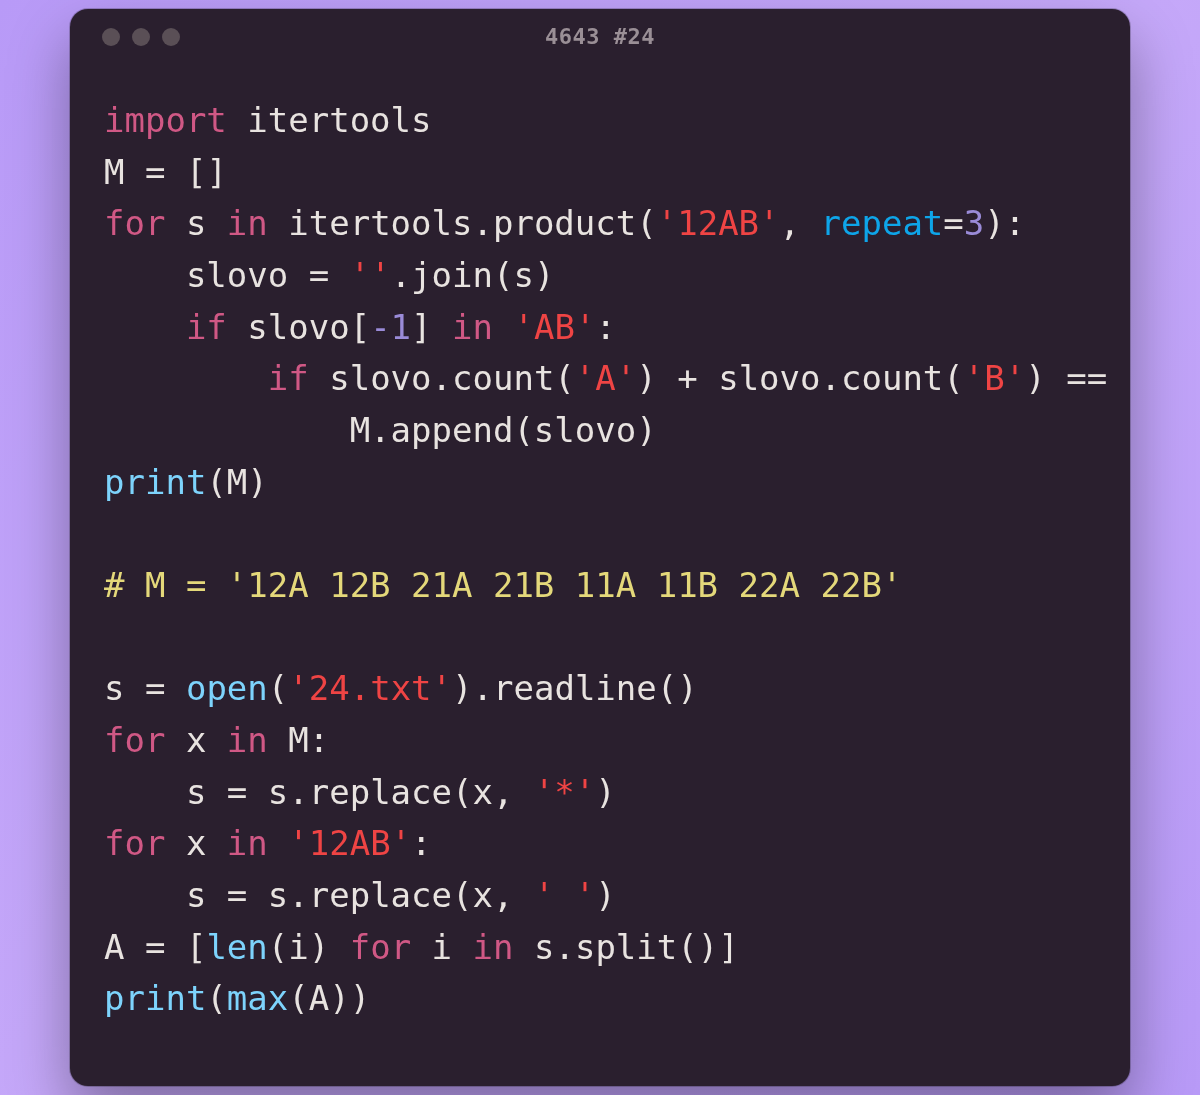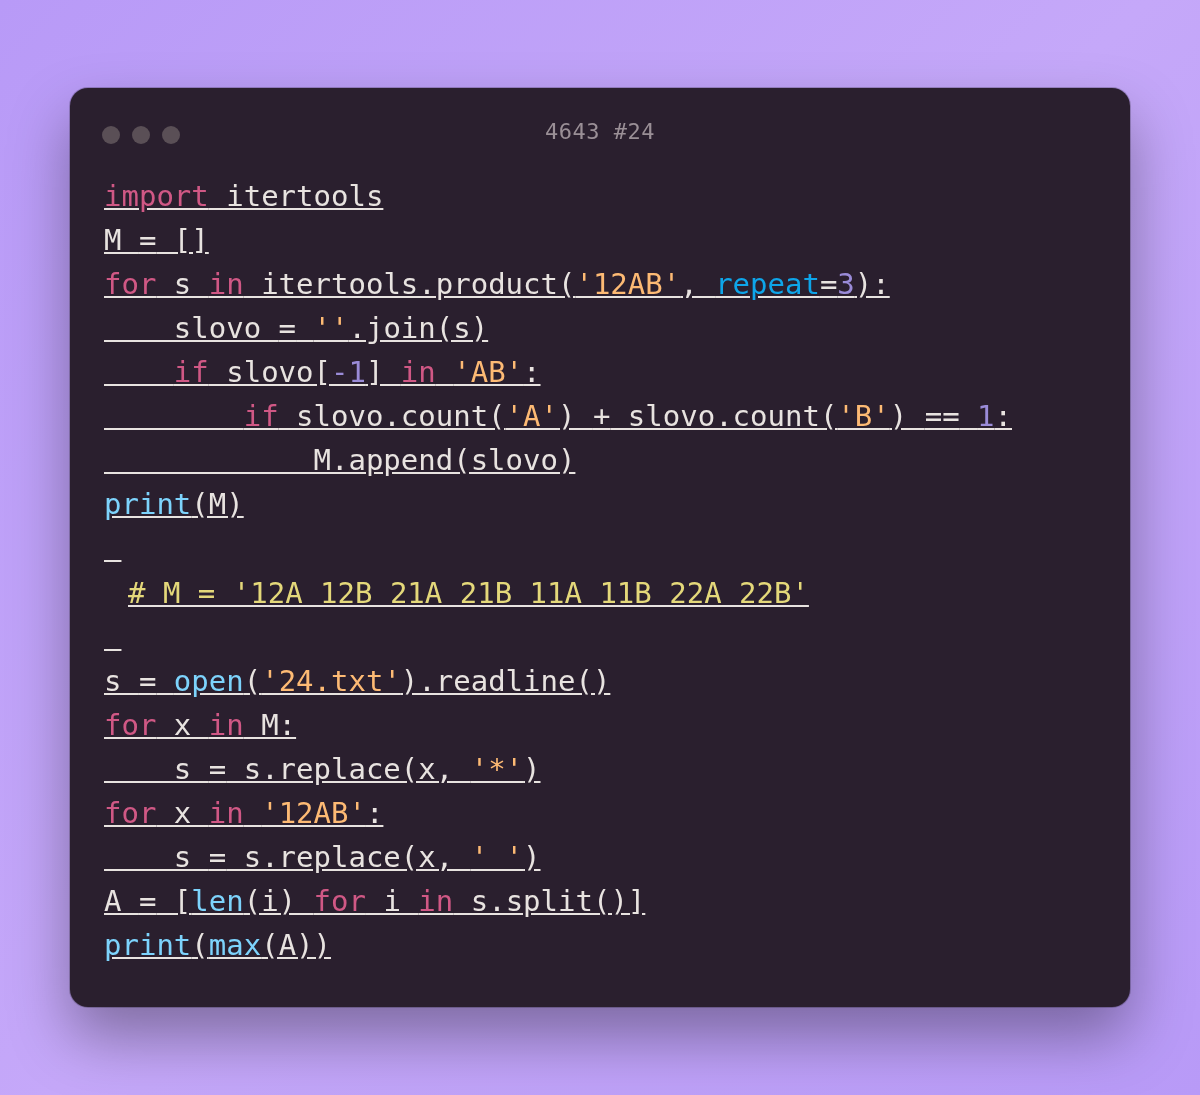--- a/index.html
+++ b/index.html
@@ -15,57 +15,57 @@
   .window {
     width: 1060px;
     background: #2a1f2e;
     border-radius: 18px;
     box-shadow: 0 30px 60px rgba(0,0,0,0.35), 0 0 0 1px rgba(0,0,0,0.2);
     overflow: hidden;
   }
   .titlebar {
     height: 56px;
     display: flex;
-    align-items: flex-end;
+    align-items: center;
     position: relative;
     padding: 0 32px;
+    font-weight: bold;
   }
   .traffic {
     display: flex;
     gap: 12px;
   }
   .dot {
     width: 18px; height: 18px;
     border-radius: 50%;
     background: #5a4f56;
   }
   .title {
     position: absolute;
     left: 0; right: 0;
     text-align: center;
     color: #9a8f96;
     font-size: 22px;
     letter-spacing: 0.5px;
     pointer-events: none;
   }
   .code {
-    padding: 30px 34px 40px 34px;
-    font-size: 29px;
+    padding: 30px 34px 61px 34px;
+    font-size: 34px;
     line-height: 1.52;
     color: #e8e3e0;
     white-space: pre;
-    text-decoration: underline;
   }
   .kw   { color: #d05885; }   
   .fn   { color: #e8e3e0; }
   .op   { color: #e8e3e0; }
   .num  { color: #9a8bd8; }   
-  .str  { color: #fdba74; }   
+  .str  { color: #ef4444; }   
   .kwarg{ color: #0ea5e9; }   
-  .comment { color: #e4d87a; margin-left: 24px; } 
+  .comment { color: #e4d87a; } 
   .builtin { color: #7dd3fc; }
 </style>
 </head>
 <body>
 
 <div class="window">
   <div class="titlebar">
     <div class="traffic">
       <div class="dot"></div>
       <div class="dot"></div>

